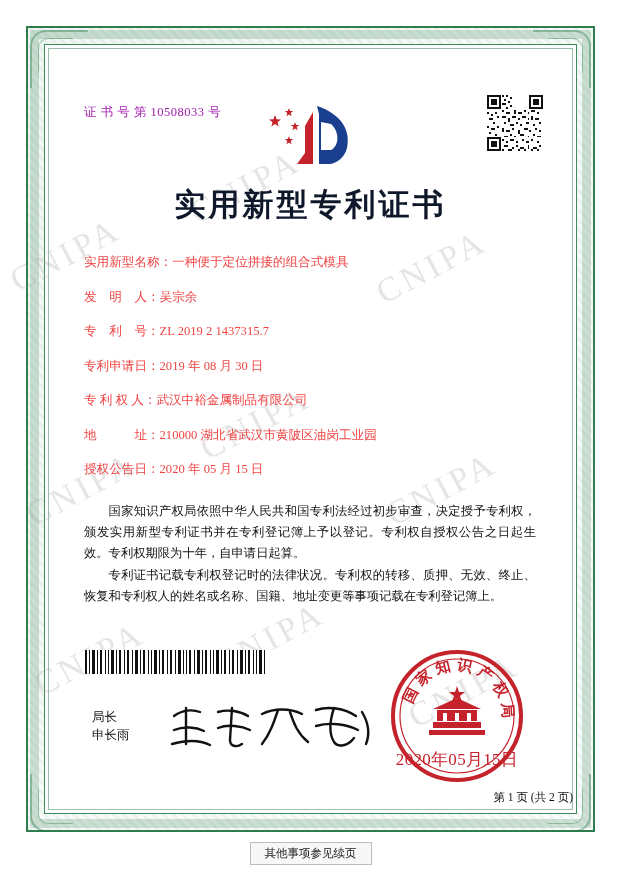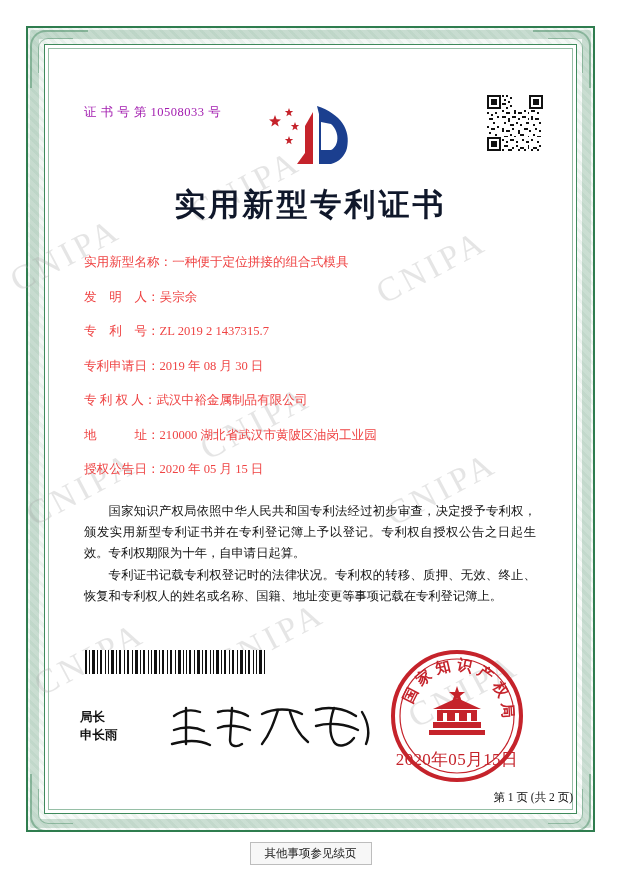--- a/index.html
+++ b/index.html
@@ -178,25 +178,24 @@
     right: 52px; top: 700px;
     width: 128px;
     text-align: center;
     font-size: 17px;
     color: #c5232b;
     letter-spacing: .3px;
   }
 
   .director {
     position: absolute;
-    left: 32px; top: 660px;
+    left: 44px; top: 660px;
     font-size: 12.5px;
     line-height: 18px;
     color: #111;
-    font-weight: bold;
   }
   .signature {
     position: absolute;
     left: 118px; top: 652px;
     width: 210px; height: 54px;
   }
 
   .page-no {
     position: absolute;
     left: 0; right: 0; top: 742px;

